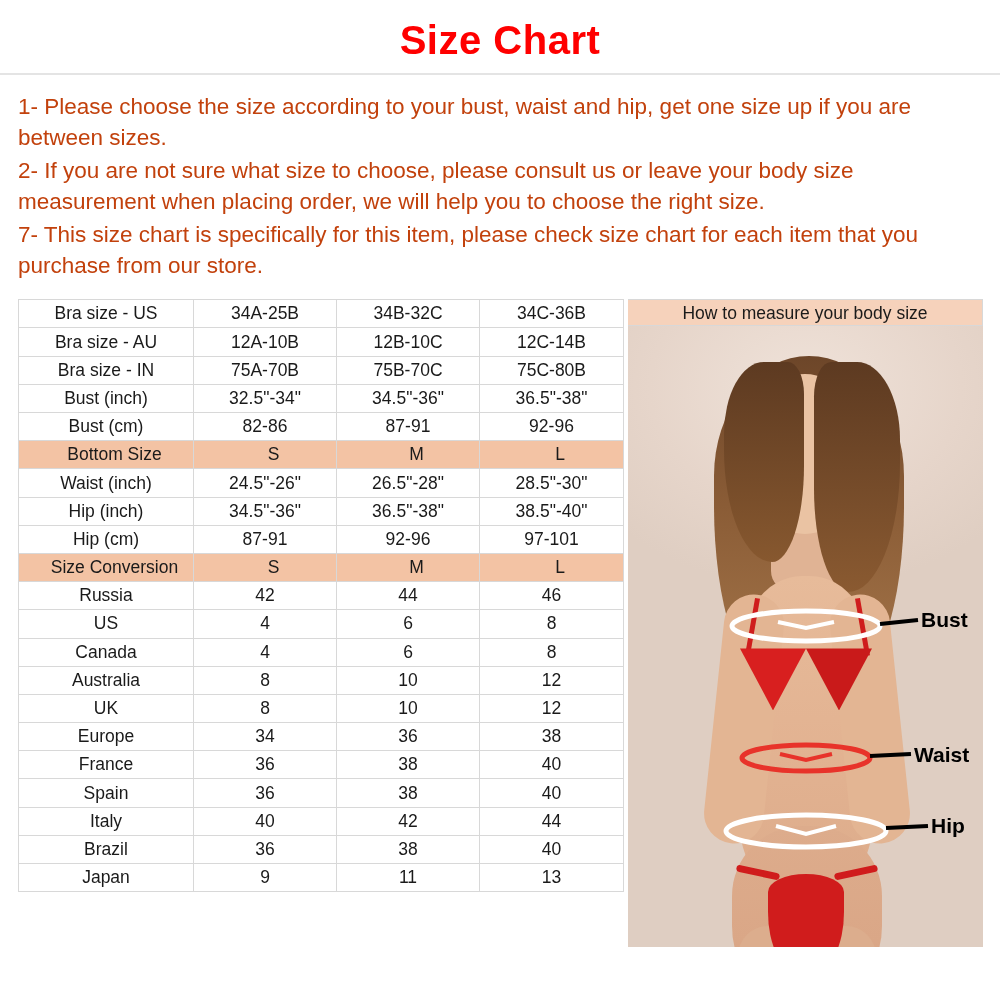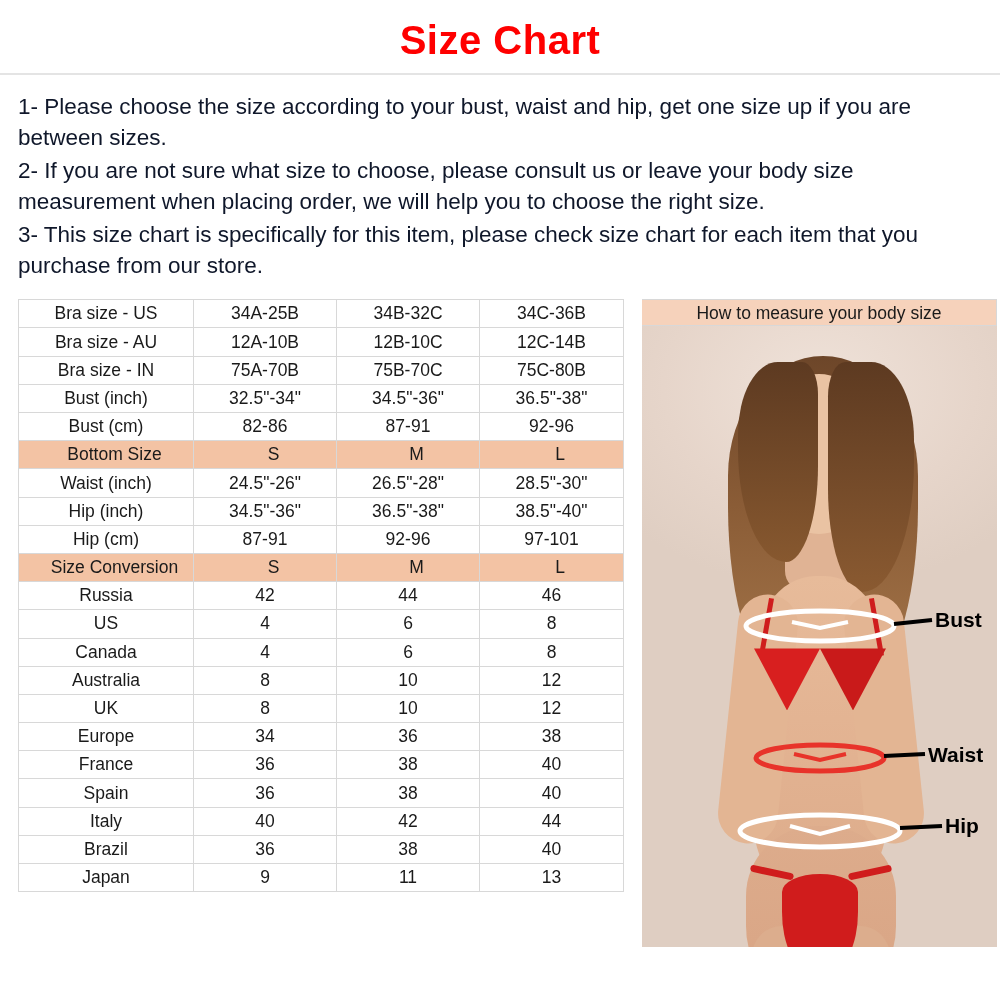--- a/index.html
+++ b/index.html
@@ -31,21 +31,21 @@
   }
   .divider {
     width: 100%;
     height: 2px;
     background: #e4e4e4;
   }
   .notes {
     padding: 16px 18px 6px 18px;
     font-size: 22.5px;
     line-height: 1.38;
-    color: #0f172a;
+    color: #c2410c;
   }
   .note-line {
     margin: 0 0 2px 0;
   }
   .content {
     display: flex;
     align-items: flex-start;
     padding: 10px 18px 0 18px;
   }
   table.size-table {
@@ -74,21 +74,21 @@
   tr.header-row td.lead {
     background: #f3c3a4;
   }
   tr.section-row td {
     background: #f3c3a4;
     padding-left: 19px;
   }
   .right-panel {
     position: relative;
     width: 355px;
-    margin-left: 18px;
+    margin-left: 4px;
   }
   .measure-header {
     border: 1px solid #d8d8d8;
     border-left: none;
     background: #f6d2bb;
     text-align: center;
     font-size: 17.5px;
     height: 27.2px;
     line-height: 27.2px;
     box-sizing: border-box;
@@ -259,21 +259,21 @@
 <body>
 
 <div class="page">
 
   <div class="title">Size Chart</div>
   <div class="divider"></div>
 
   <div class="notes">
     <p class="note-line">1- Please choose the size according to your bust, waist and hip, get one size up if you are between sizes.</p>
     <p class="note-line">2- If you are not sure what size to choose, please consult us or leave your body size measurement when placing order, we will help you to choose the right size.</p>
-    <p class="note-line">3- This size chart is specifically for this item, please check size chart for each item that you purchase from our store.</p>
+    <p class="note-line">7- This size chart is specifically for this item, please check size chart for each item that you purchase from our store.</p>
   </div>
 
   <div class="content">
 
     <table class="size-table">
       <colgroup>
         <col class="c0">
           <col class="c1">
           <col class="c2">
           <col class="c3">

